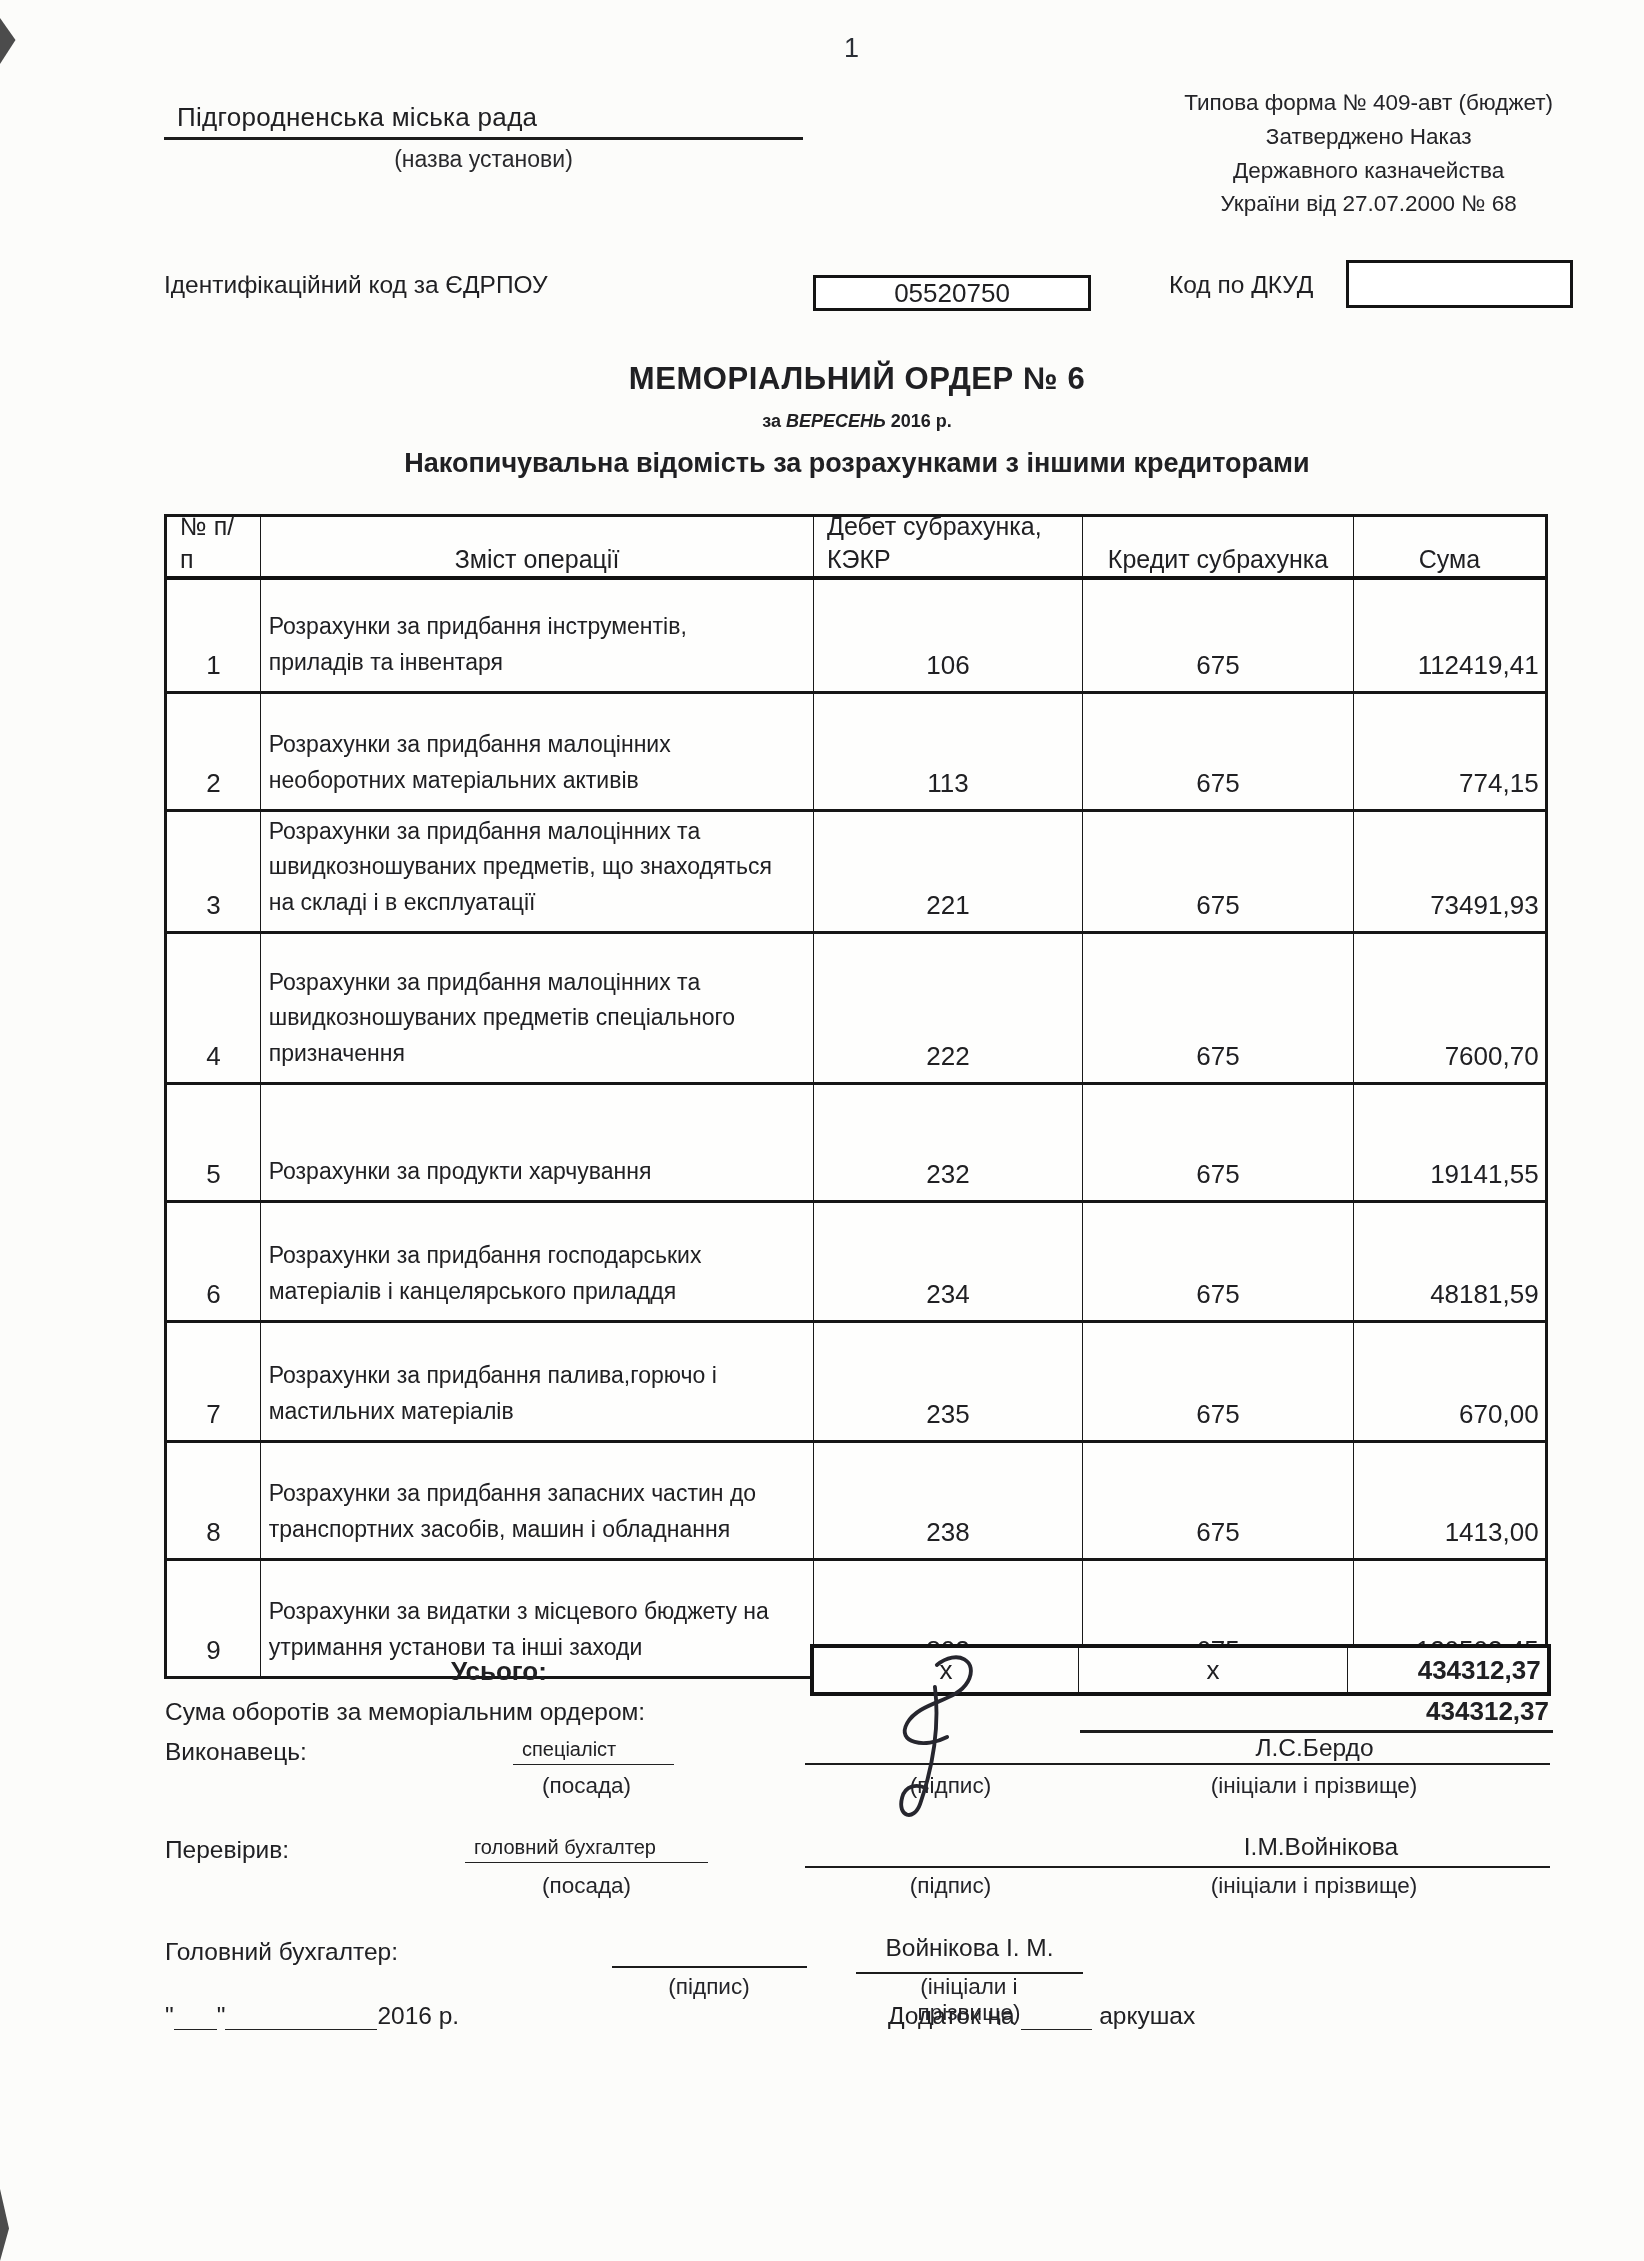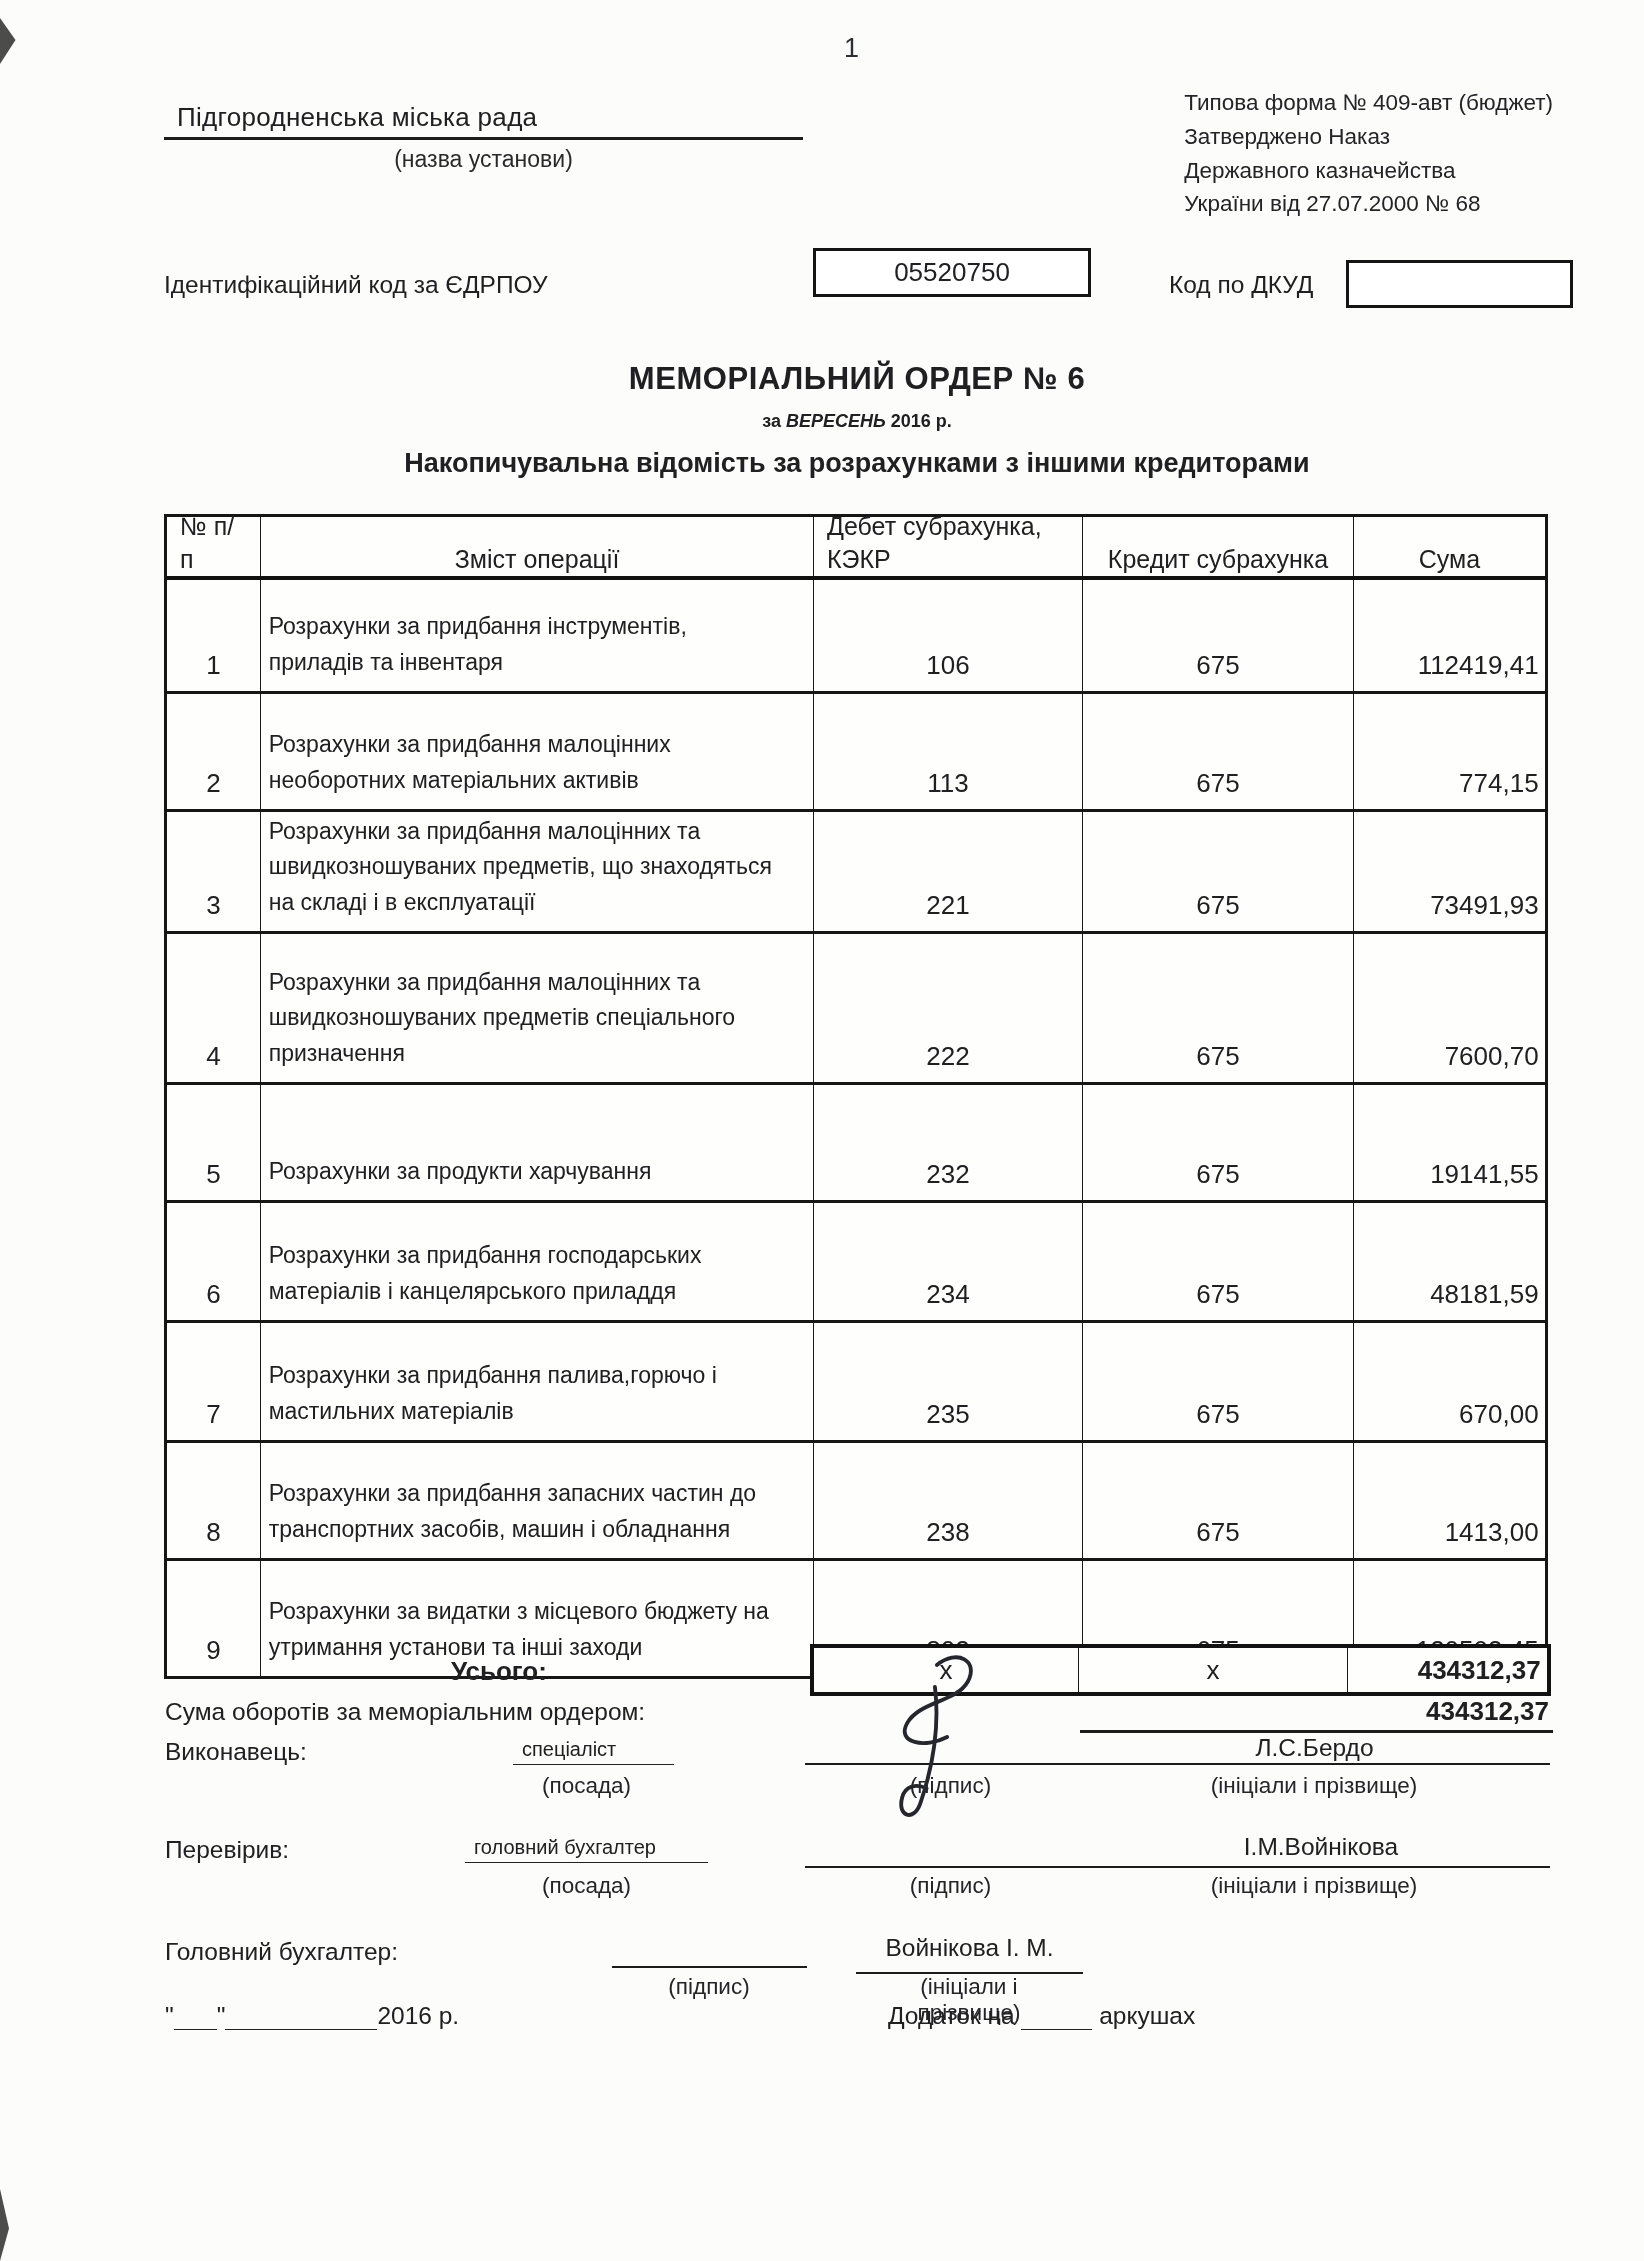--- a/index.html
+++ b/index.html
@@ -9,24 +9,24 @@
     font-family:"Liberation Sans","DejaVu Sans",sans-serif;
     overflow:hidden;
   }
   .abs{position:absolute}
   
   .page-num{left:844px;top:33px;font-size:27px;color:#2b2f36}
   .inst{left:164px;top:102px;width:639px}
   .inst-name{font-size:26px;padding-left:13px;letter-spacing:0.3px}
   .inst-line{border-bottom:3.2px solid #1c1c1c;margin-top:3.9px}
   .inst-cap{text-align:center;font-size:23px;margin-top:6.4px;color:#29292c}
-  .form-info{right:91px;top:86px;text-align:left;font-size:22.5px;line-height:1.5;color:#242428}
+  .form-info{right:91px;top:86px;text-align:center;font-size:22.5px;line-height:1.5;color:#242428}
   .id-label{left:164px;top:271px;font-size:24.5px}
   .code-box{border:3.2px solid #141414;box-sizing:border-box;display:flex;align-items:center;justify-content:center;background:#fff}
-  .box-edrpou{left:813px;top:248px;width:278px;height:49px;font-size:26px}
+  .box-edrpou{left:813px;top:275px;width:278px;height:36px;font-size:26px}
   .dkud-label{left:1169px;top:271px;font-size:24.5px}
   .box-dkud{left:1346px;top:260px;width:227px;height:48px;font-size:26px}
   
   .title-wrap{left:129px;top:361px;width:1456px;text-align:center}
   .t1{font-size:31px;font-weight:bold;letter-spacing:0.6px}
   .t2{font-size:18px;font-weight:bold;margin-top:14px}
   .t2 .month{font-style:italic}
   .t3{font-size:27px;font-weight:bold;margin-top:15.5px}
   
   .acc-table{left:164px;top:514px;width:1384px;border:3.2px solid #161616;box-sizing:border-box;background:#fefefd}

